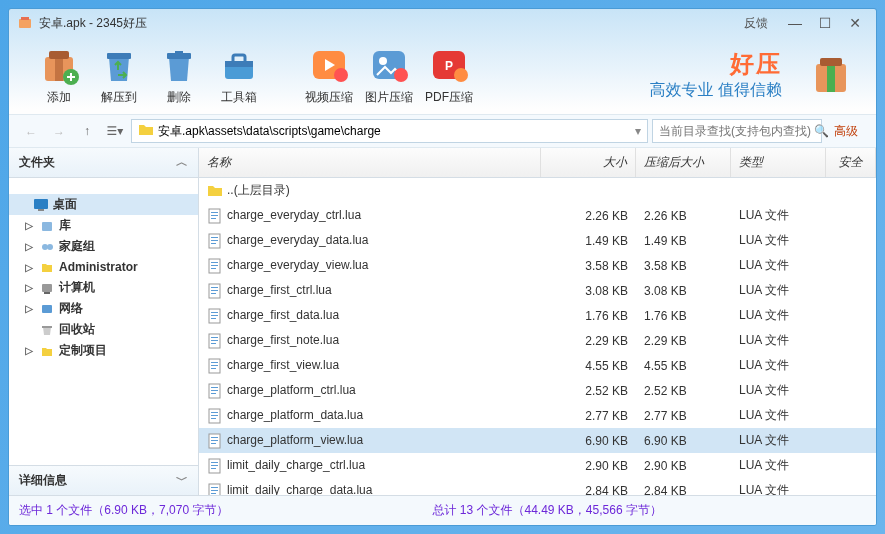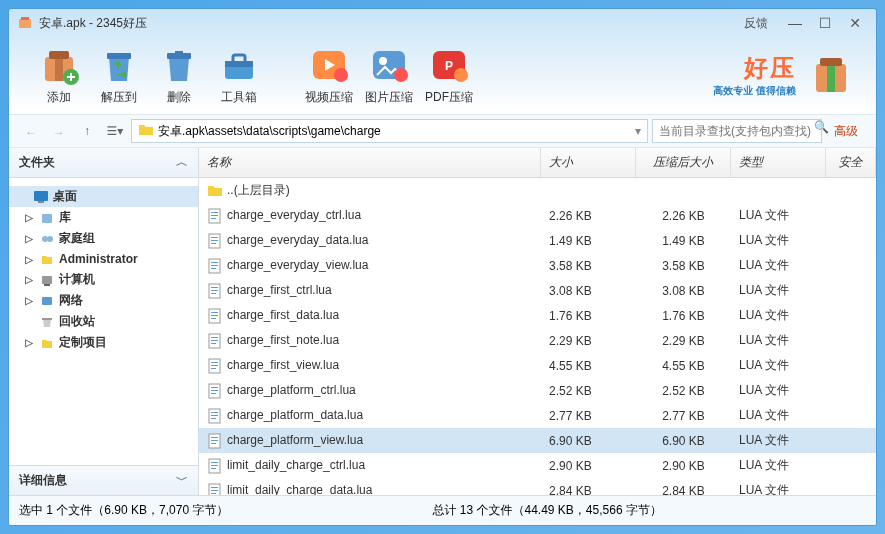--- a/index.html
+++ b/index.html
@@ -10,56 +10,56 @@
 .titlebar-icon svg { width: 16px; height: 16px; }
 .titlebar-text { font-size: 12px; color: #333; flex: 1; }
 .titlebar-controls { display: flex; gap: 4px; align-items: center; }
 .feedback { color: #555; margin-right: 10px; cursor: pointer; }
 .win-btn { width: 26px; height: 20px; display: flex; align-items: center; justify-content: center; cursor: pointer; color: #555; font-size: 14px; }
 .toolbar { display: flex; align-items: center; padding: 6px 20px 8px; gap: 0; }
 .tool-item { display: flex; flex-direction: column; align-items: center; width: 60px; cursor: pointer; }
 .tool-icon { width: 44px; height: 44px; display: flex; align-items: center; justify-content: center; }
 .tool-label { font-size: 12px; color: #333; margin-top: 2px; }
 .tool-gap { width: 30px; }
-.brand { margin-left: auto; display: flex; align-items: center; gap: 10px; }
+.brand { margin-left: auto; display: flex; align-items: center; gap: 24px; }
 .brand-text { display: flex; flex-direction: column; align-items: flex-end; }
 .brand-title { font-size: 24px; font-weight: bold; color: #ff6b35; letter-spacing: 2px; }
-.brand-sub { font-size: 10px; color: #2a7fc4; font-weight: bold; }
+.brand-sub { font-size: 16px; color: #2a7fc4; font-weight: normal; }
 .nav-bar { display: flex; align-items: center; padding: 4px 10px; gap: 4px; background: #f4f9fd; border-top: 1px solid #dfe9f0; border-bottom: 1px solid #dfe9f0; }
 .nav-btn { width: 24px; height: 22px; display: flex; align-items: center; justify-content: center; cursor: pointer; color: #666; }
 .nav-btn.disabled { color: #bbb; }
 .path-input { flex: 1; height: 24px; border: 1px solid #c0d4e3; background: #fff; padding: 0 6px; display: flex; align-items: center; gap: 4px; }
 .path-input input { border: none; outline: none; flex: 1; font-size: 12px; }
-.search-box { width: 170px; height: 24px; border: 1px solid #c0d4e3; background: #fff; padding: 0 6px; display: flex; }
+.search-box { width: 170px; height: 24px; border: 1px solid #c0d4e3; background: #fff; padding: 0 6px; display: flex; align-items: center; }
 .search-box input { border: none; outline: none; flex: 1; font-size: 12px; color: #999; }
 .adv-btn { padding: 0 8px; color: #c2410c; cursor: pointer; }
 .content { flex: 1; display: flex; overflow: hidden; background: #fff; }
 .sidebar { width: 190px; border-right: 1px solid #d4dde5; display: flex; flex-direction: column; font-weight: bold; }
 .sidebar-header { padding: 6px 10px; background: linear-gradient(180deg, #f6fafd, #e9f2f9); border-bottom: 1px solid #d4dde5; font-size: 12px; color: #333; display: flex; justify-content: space-between; align-items: center; }
-.tree { flex: 1; padding: 8px 0; overflow: auto; }
+.tree { flex: 1; padding: 16px 0; overflow: auto; }
 .tree-item { display: flex; align-items: center; padding: 2px 4px 2px 8px; cursor: pointer; }
 .tree-item.selected { background: #d6e8f7; }
 .tree-expander { width: 12px; height: 12px; font-size: 10px; color: #666; display: flex; align-items: center; justify-content: center; }
 .tree-icon { width: 16px; height: 16px; margin: 0 4px; display: flex; align-items: center; justify-content: center; }
 .tree-label { font-size: 12px; color: #333; }
 .detail-header { padding: 6px 10px; background: linear-gradient(180deg, #f6fafd, #e9f2f9); border-top: 1px solid #d4dde5; font-size: 12px; color: #333; display: flex; justify-content: space-between; align-items: center; }
 .file-list { flex: 1; display: flex; flex-direction: column; overflow: hidden; }
 .list-header { display: flex; background: linear-gradient(180deg, #fcfcfc, #f0f0f0); border-bottom: 1px solid #d4dde5; font-style: italic; }
 .list-header .col { padding: 6px 8px; border-right: 1px solid #e0e0e0; color: #333; font-size: 12px; }
 .col-name { flex: 1; }
-.col-size { width: 95px; text-align: left; }
-.col-csize { width: 95px; text-align: center; }
+.col-size { width: 95px; text-align: right; }
+.col-csize { width: 95px; text-align: left; }
 .col-type { width: 95px; }
 .col-secure { width: 50px; text-align: center; }
 .list-body { flex: 1; overflow: auto; }
 .file-row { display: flex; padding: 2px 0; cursor: pointer; align-items: center; }
 .file-row.selected { background: #d1e5f5; }
 .file-row .col { padding: 2px 8px; font-size: 12px; color: #333; }
 .file-icon { width: 16px; height: 16px; margin-right: 4px; display: inline-flex; align-items: center; vertical-align: middle; }
-.statusbar { display: flex; padding: 6px 10px; background: #f4f9fd; border-top: 1px solid #d4dde5; font-size: 12px; color: #000000; }
+.statusbar { display: flex; padding: 6px 10px; background: #f4f9fd; border-top: 1px solid #d4dde5; font-size: 12px; color: #6d28d9; }
 .status-left { }
 .status-right { margin-left: auto; text-align: center; flex: 1; }
 </style>
 </head>
 <body>
 
 <div class="window">
   <div class="titlebar">
     <span class="titlebar-icon"><svg viewBox="0 0 16 16">
           <rect x="2" y="4" width="12" height="9" rx="1" fill="#f4a261"></rect>

